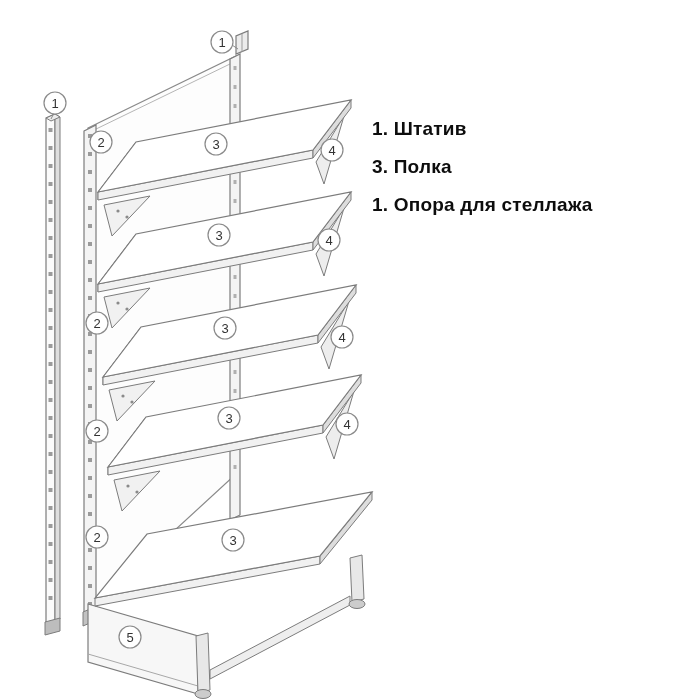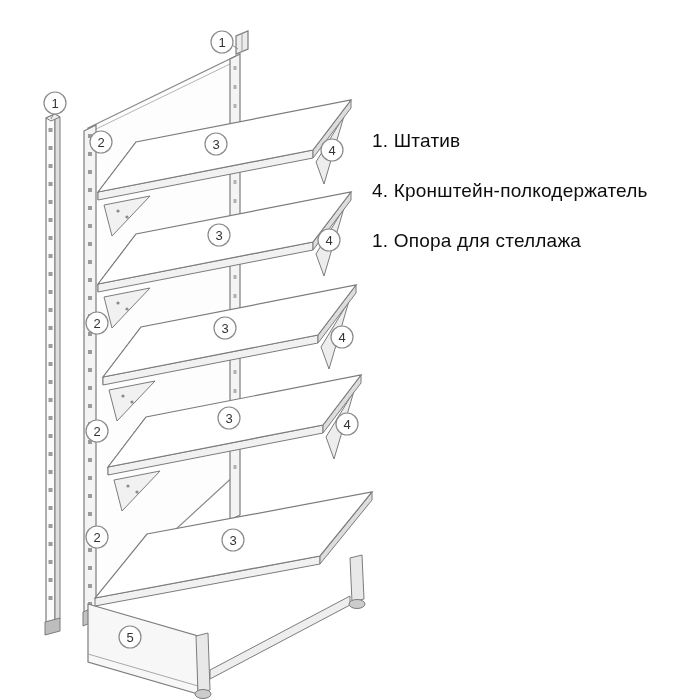--- a/index.html
+++ b/index.html
@@ -1,21 +1,21 @@
 <!DOCTYPE html>
 <html><head>
 <meta charset="utf-8">
 <style>
   html,body{margin:0;padding:0;background:#fff;}
   .page{position:relative;width:700px;height:700px;background:#ffffff;overflow:hidden;
         font-family:"Liberation Sans",sans-serif;}
   svg{position:absolute;left:0;top:0;}
   .legend{position:absolute;left:372px;top:110px;width:320px;color:#0d0d0d;}
   .legend-item{height:38px;display:flex;align-items:center;font-size:19px;
-               font-weight:400;letter-spacing:.2px;margin-top:12px;}
+               font-weight:700;letter-spacing:.2px;}
   .callout-text{font-family:"Liberation Sans",sans-serif;font-size:13px;fill:#333;}
 </style>
 </head>
 <body>
 
 <div class="page">
 
   <svg width="700" height="700" viewBox="0 0 700 700">
 
     <g>
@@ -174,17 +174,17 @@
     </g>
 
     <g>
       <circle cx="130" cy="637" r="11" fill="#ffffff" stroke="#8a8a8a" stroke-width="1.2"></circle>
       <text x="130" y="641.5" text-anchor="middle" class="callout-text">5</text>
     </g>
   </svg>
 
   <div class="legend">
     <div class="legend-item">1. Штатив</div>
-    <div class="legend-item">4. Кронштейн-полкодержатель</div>
+    <div class="legend-item">3. Полка</div>
     <div class="legend-item">1. Опора для стеллажа</div>
   </div>
 
 </div>
 
 </body></html>

